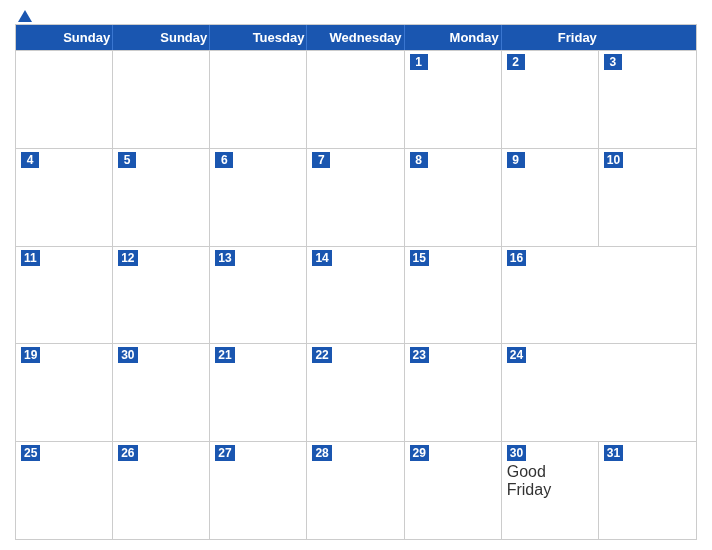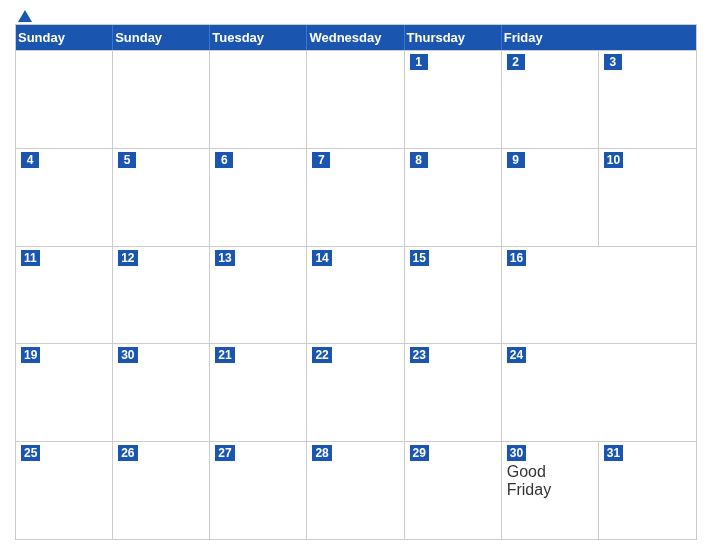--- a/index.html
+++ b/index.html
@@ -76,21 +76,21 @@
       flex-direction: column;
       border: 1px solid #ccc;
     }
     .day-headers {
       display: grid;
       grid-template-columns: repeat(7, 1fr);
       background: #1a56b0;
     }
     .day-header {
       color: white;
-      text-align: left;
+      text-align: right;
       font-size: 13px;
       font-weight: bold;
       padding: 5px 2px;
       border-right: 1px solid #3a76d0;
     }
     .day-header:last-child {
       border-right: none;
     }
     .weeks {
       flex: 1;
@@ -149,21 +149,21 @@
     <h1 class="title"></h1>
     <div class="country"></div>
   </div>
 
   <div class="calendar">
     <div class="day-headers">
     <div class="day-header">Sunday</div>
         <div class="day-header">Sunday</div>
         <div class="day-header">Tuesday</div>
         <div class="day-header">Wednesday</div>
-        <div class="day-header">Thursday</div>
+        <div class="day-header">Monday</div>
         <div class="day-header">Friday</div>
       </div>
     <div class="weeks">
     <div class="week-row">
           <div class="day-cell">
             <span class="day-number empty"></span>
           </div>
           <div class="day-cell">
             <span class="day-number empty"></span>
           </div>

